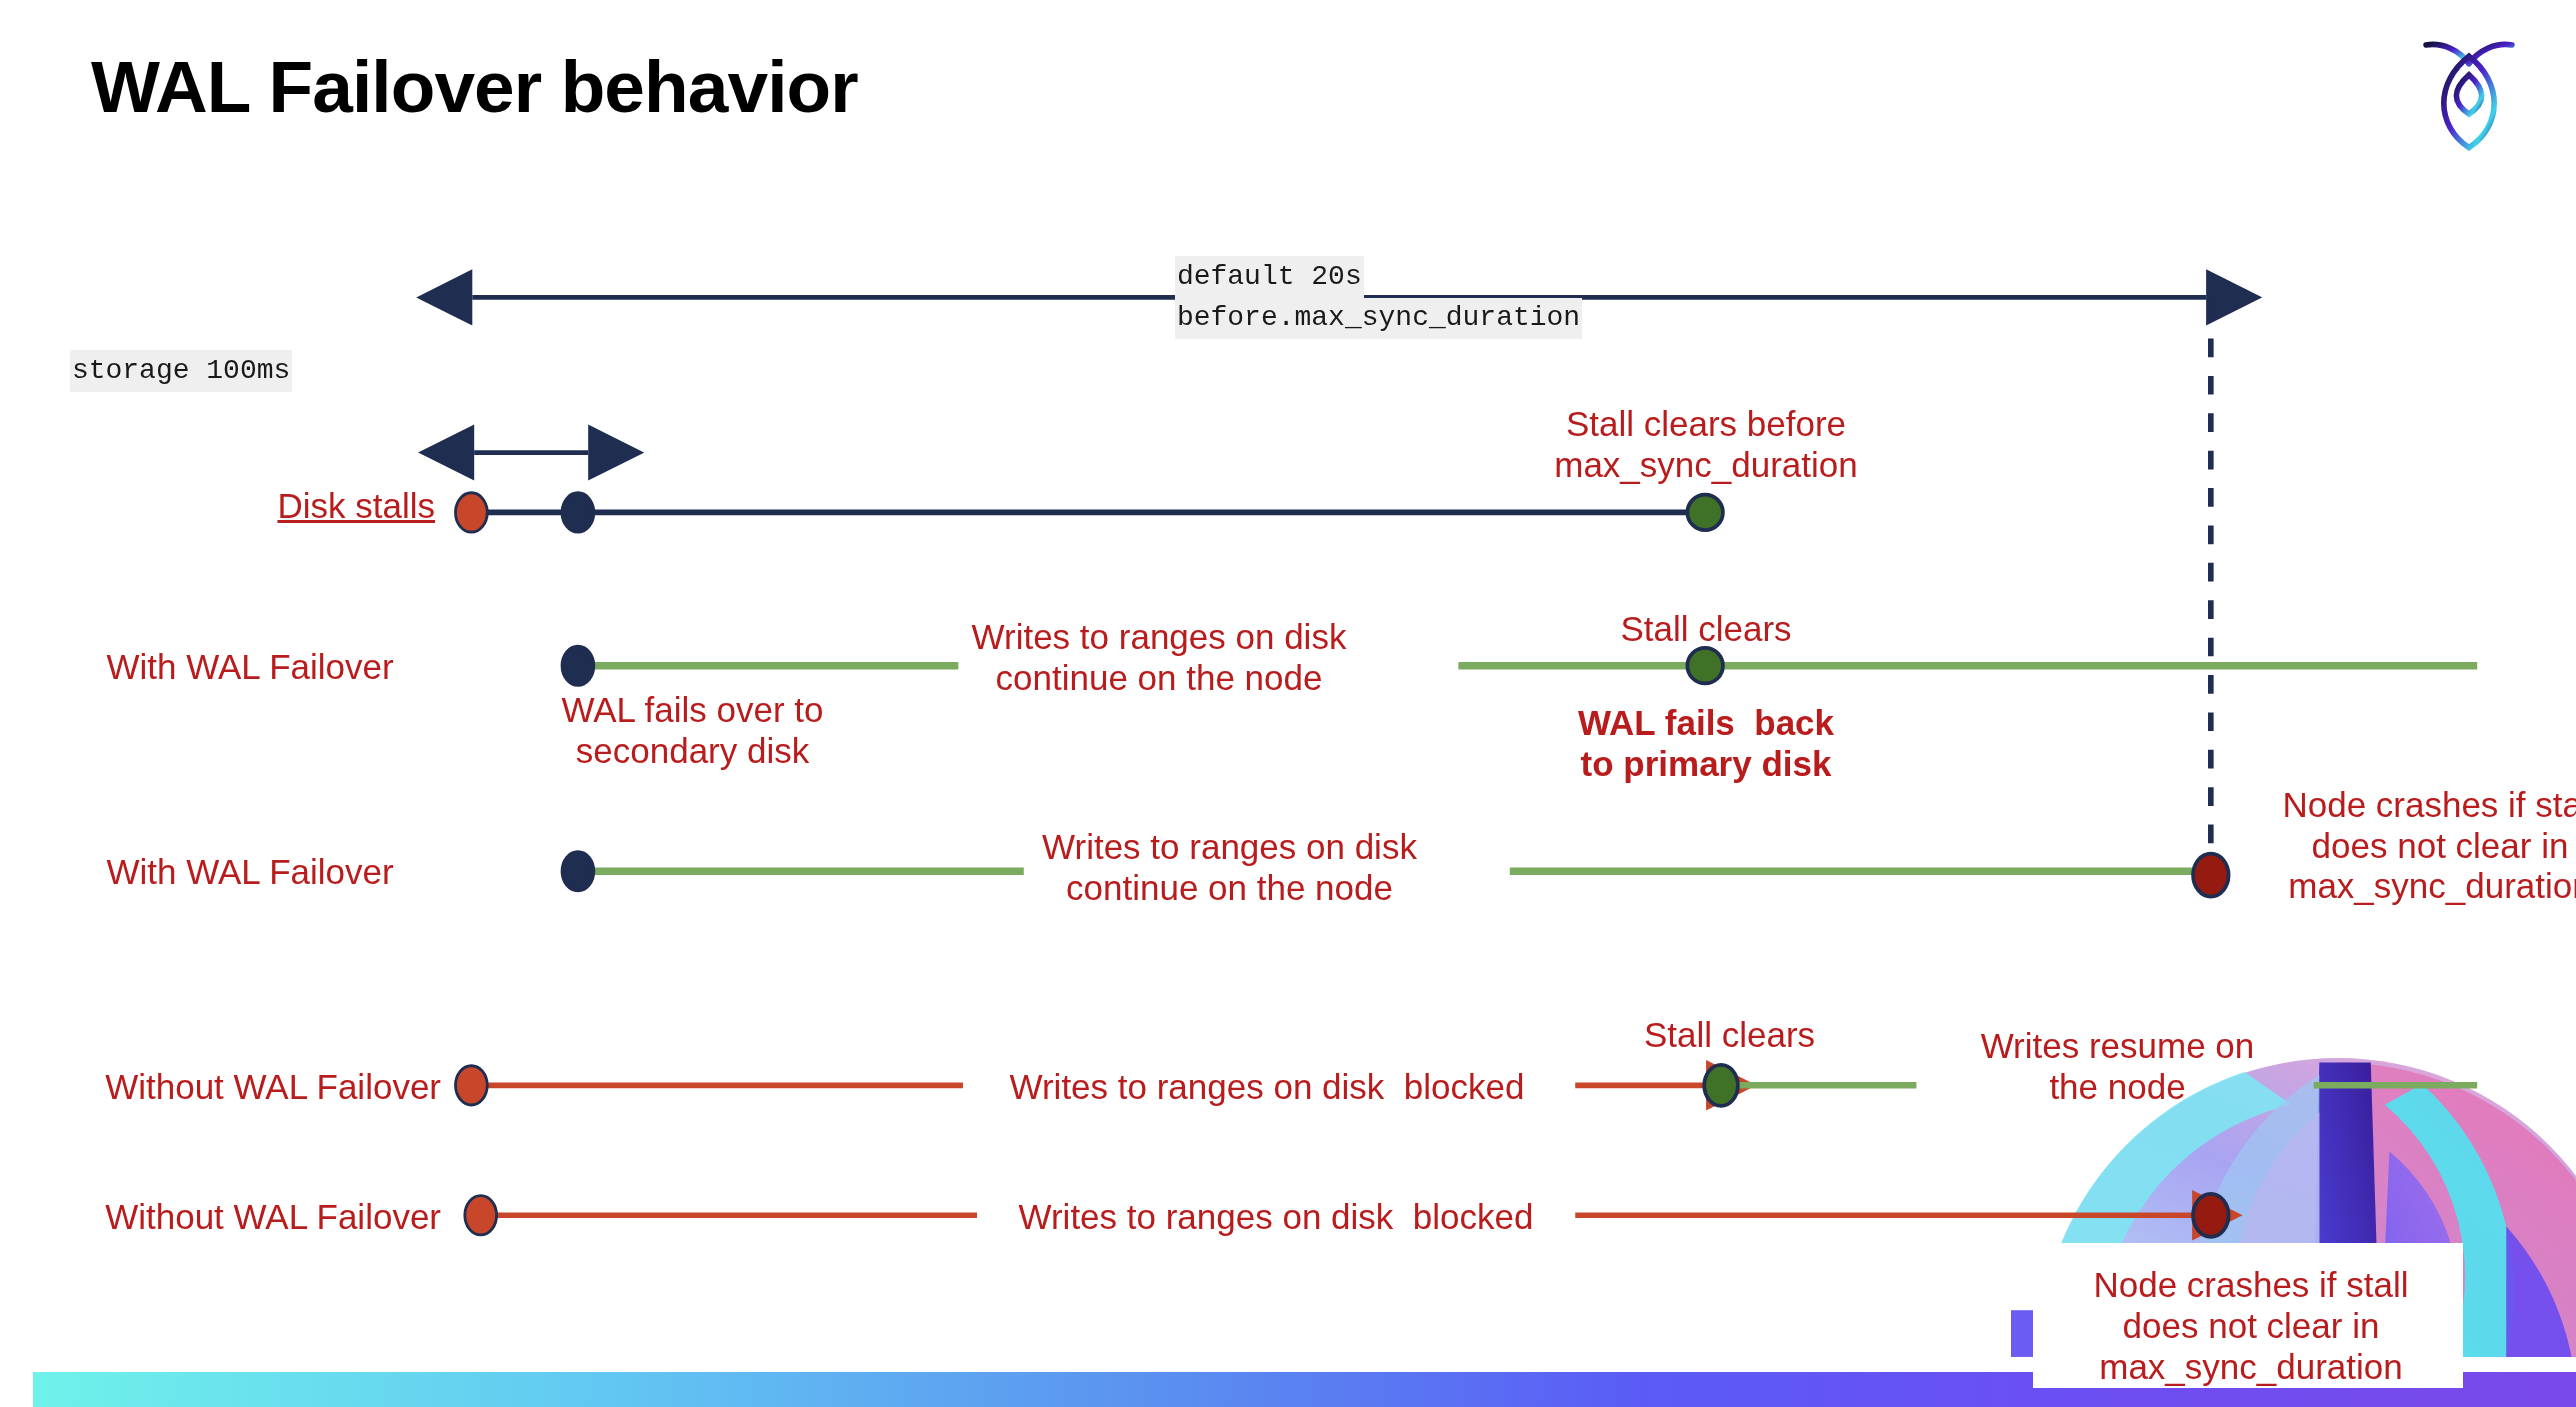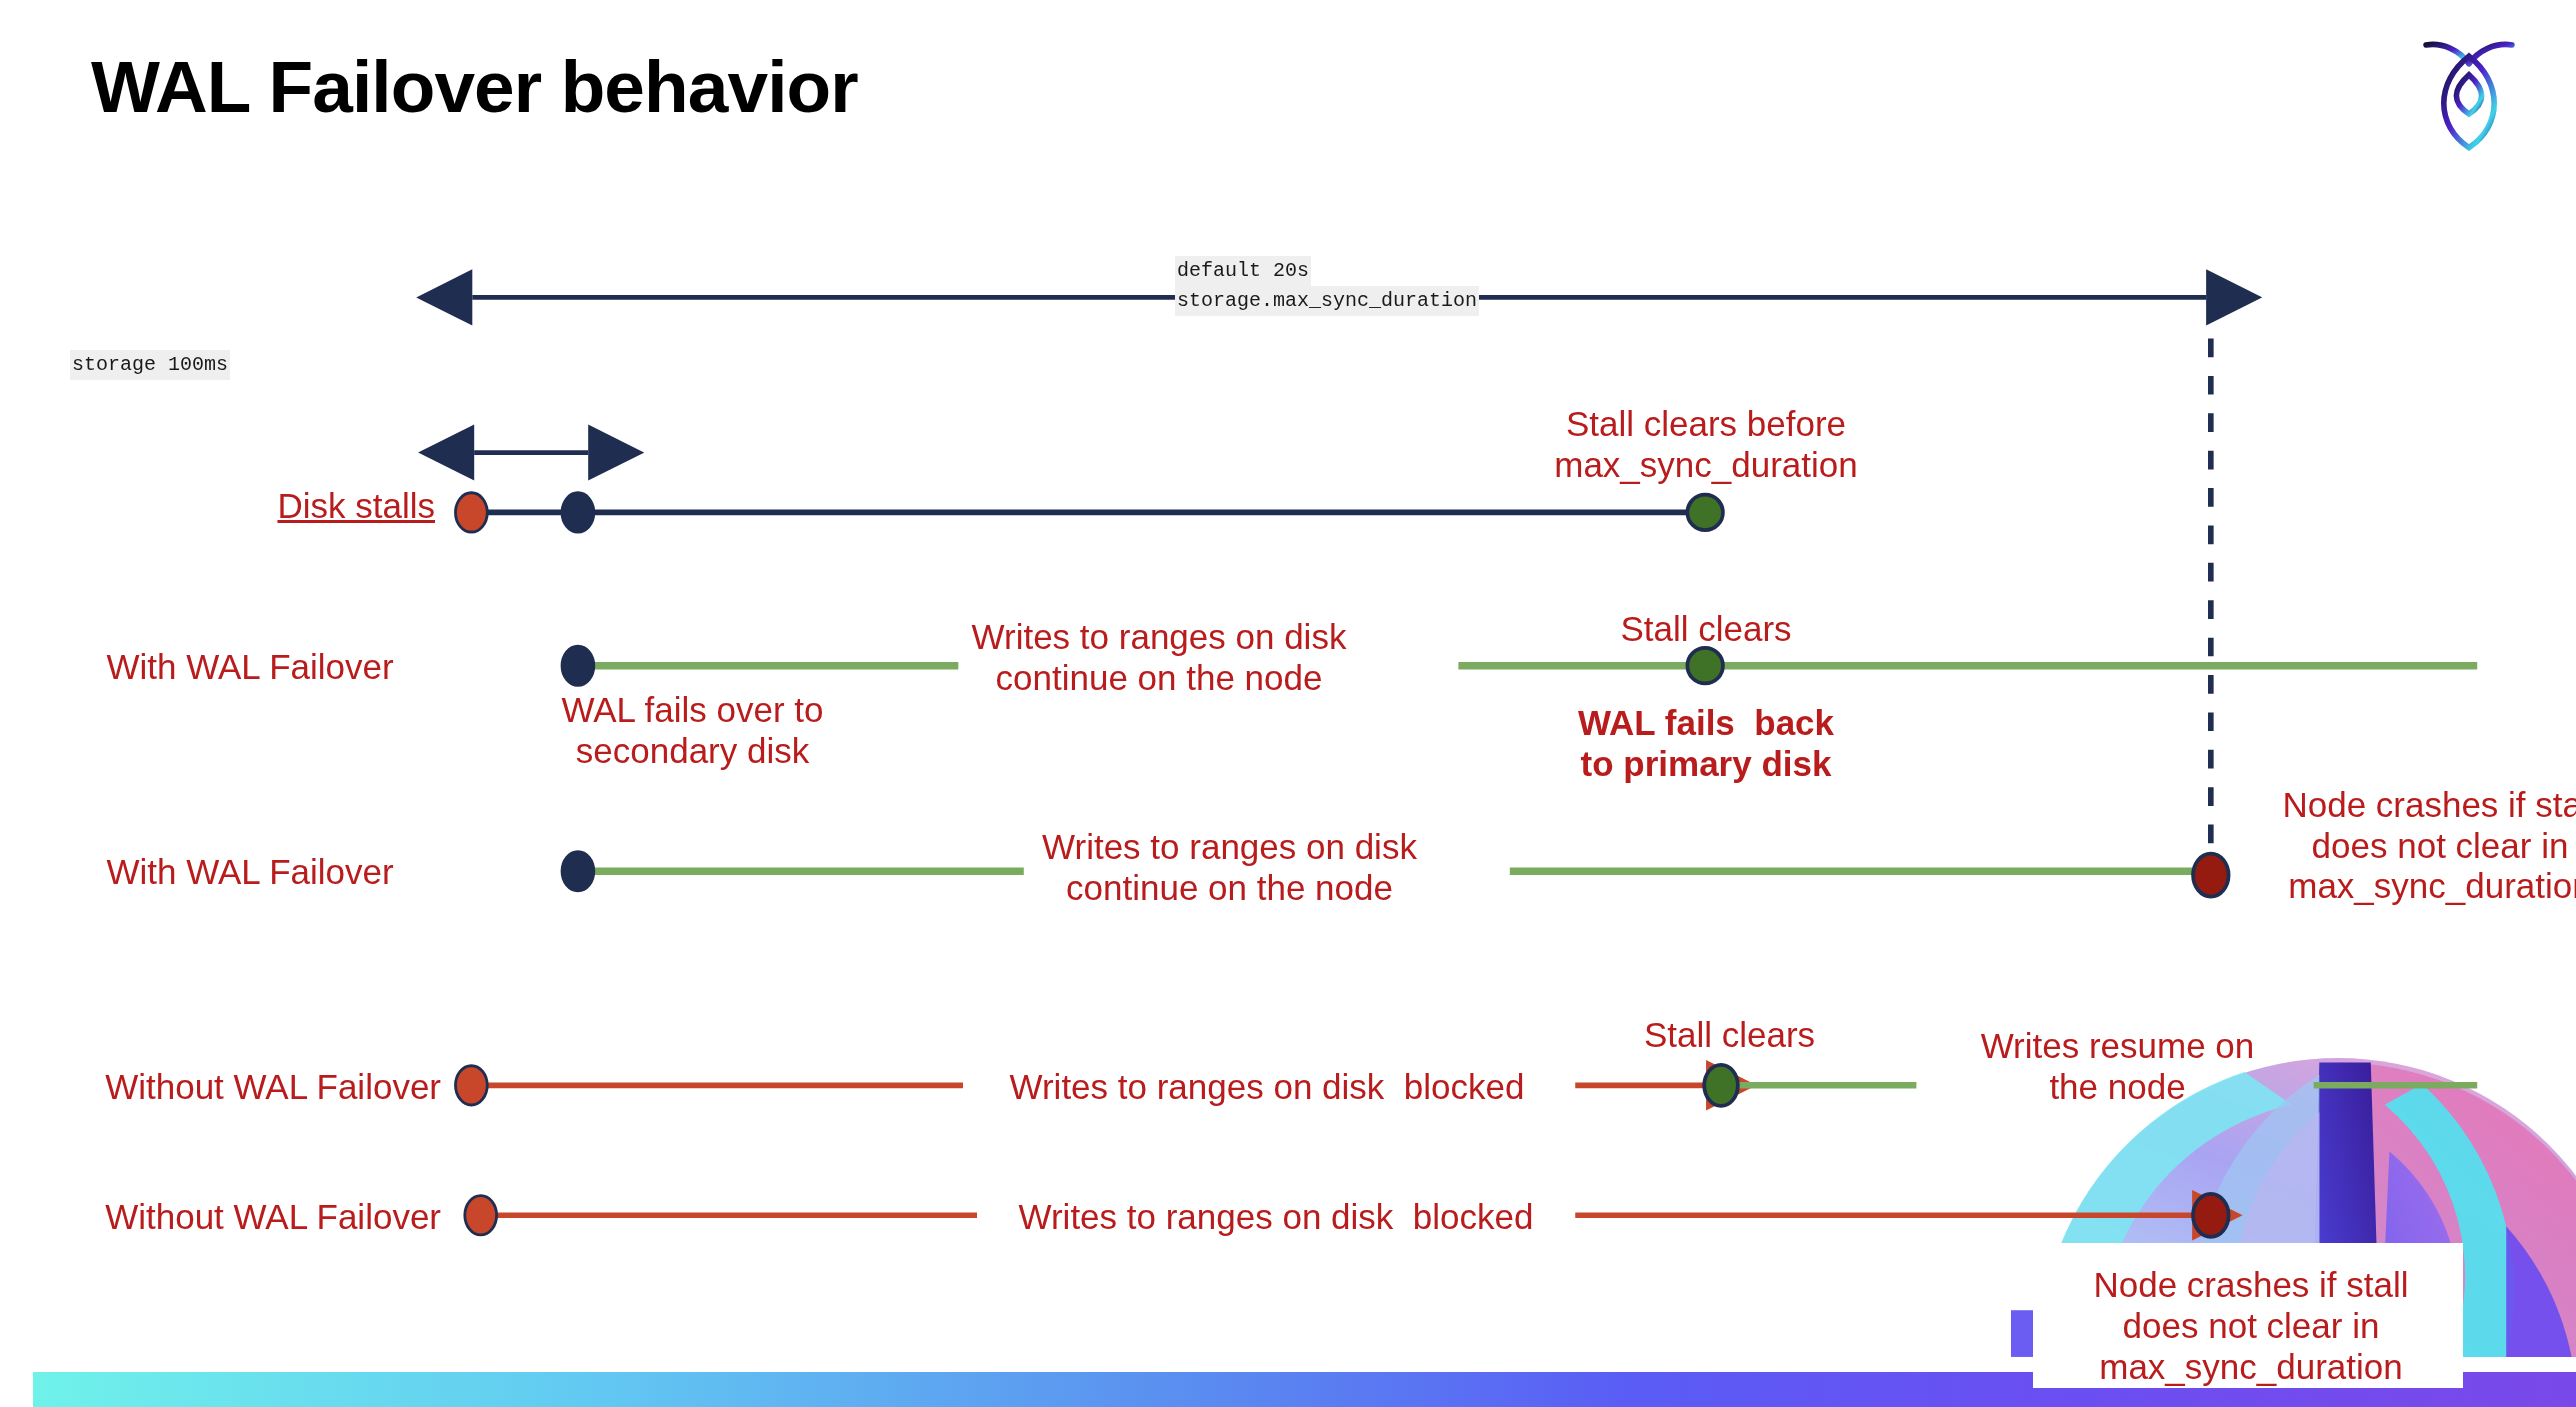--- a/index.html
+++ b/index.html
@@ -43,21 +43,21 @@
     font-size:35px;line-height:1.16;
     white-space:pre;
   }
   .lbl.c{text-align:center;}
   .lbl.r{text-align:right;}
   .lbl.l{text-align:center;}
 
   .code{
     position:absolute;
     font-family:"Liberation Mono", monospace;
-    font-size:20px;line-height:1.42;color:#1a1a1a;
+    font-size:28px;line-height:1.42;color:#1a1a1a;
     white-space:pre;
   }
   .code span{background:#efefef;display:inline-block;padding:0.9px 1.9px;}
 
   #crashbox{
     position:absolute;left:2000px;top:1243px;width:430px;height:145px;
     background:#ffffff;
   }
 </style>
 </head>
@@ -206,21 +206,21 @@
     </g>
 
     <g>
       <line x1="490" y1="1300" x2="1010" y2="1300" stroke="#c8472b" stroke-width="6"></line>
       <line x1="1650" y1="1300" x2="2310" y2="1300" stroke="#c8472b" stroke-width="6" marker-end="url(#redArrowR)"></line>
       <ellipse cx="479" cy="1300" rx="17" ry="21" fill="#c8472b" stroke="#1f2d50" stroke-width="3"></ellipse>
       <ellipse cx="2330" cy="1300" rx="19" ry="23" fill="#951b11" stroke="#1f2d50" stroke-width="4"></ellipse>
     </g>
   </svg>
 
-  <div class="code" style="left:1142px;top:256px;"><span>default 20s</span><br><span>storage.max_sync_duration</span></div>
+  <div class="code" style="left:1142px;top:256px;"><span>default 20s</span><br><span>before.max_sync_duration</span></div>
 
   <div class="code" style="left:37px;top:350px;"><span>storage 100ms</span><br></div>
 
   <div class="lbl r" style="left:37px;top:486px;width:365px;text-decoration:underline;">Disk stalls</div>
   <div class="lbl c" style="left:1458px;top:404px;width:430px;">Stall clears before
 max_sync_duration</div>
 
   <div class="lbl l" style="left:20.6px;top:647px;width:393px;">With WAL Failover</div>
   <div class="lbl c" style="left:421px;top:690px;width:477px;">WAL fails over to
 secondary disk</div>

